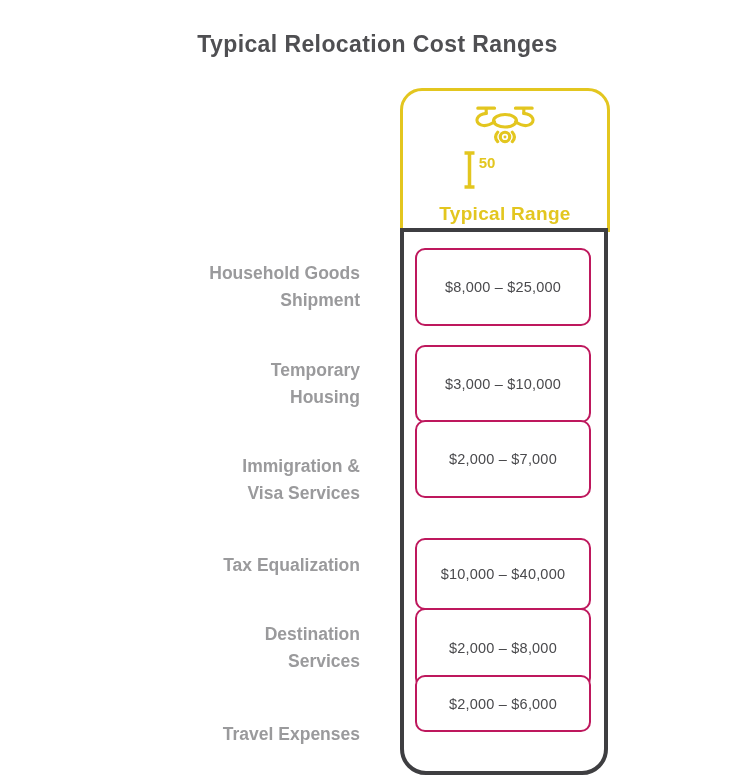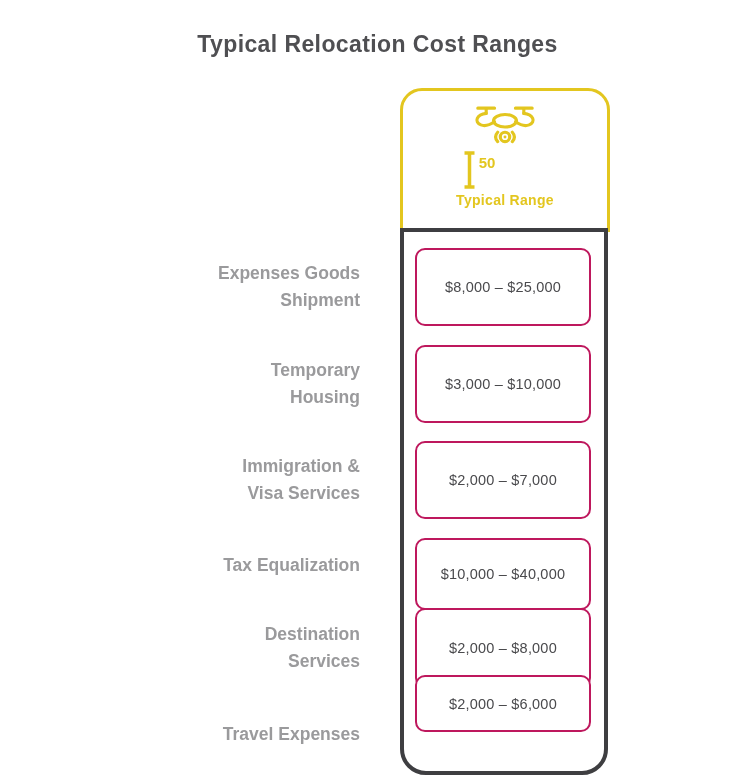--- a/index.html
+++ b/index.html
@@ -45,23 +45,23 @@
   }
   .alt-bar { width: 13px; height: 38px; display: block; }
   .alt-num {
     color: #e3c61f;
     font-size: 15px;
     font-weight: 700;
     margin-left: 3px;
     margin-top: 3px;
   }
   .col-header {
-    margin-top: 3px;
+    margin-top: 14px;
     color: #e3c61f;
-    font-size: 14px;
+    font-size: 19px;
     font-weight: 700;
     letter-spacing: 0.3px;
   }
 
   
   .body-box {
     position: absolute;
     left: 400px; top: 228px;
     width: 208px; height: 547px;
     box-sizing: border-box;
@@ -81,21 +81,21 @@
     align-items: center;
     justify-content: center;
     color: #4a4a4d;
     font-size: 14.5px;
     font-weight: 500;
     letter-spacing: 0.2px;
     background: #ffffff;
   }
   .c1 { top: 248px; height: 78px; }
   .c2 { top: 345px; height: 78px; }
-  .c3 { top: 441px; height: 78px; }
+  .c3 { top: 420px; height: 78px; }
   .c4 { top: 538px; height: 72px; }
   .c5 { top: 608px; height: 80px; }
   .c6 { top: 675px; height: 57px; }
 
   
   .row-label {
     position: absolute;
     left: 0;
     width: 360px;
     display: flex;
@@ -142,21 +142,21 @@
       </svg>
       <span class="alt-num">50</span>
     </div>
     <div class="col-header">Typical Range</div>
   </div>
 
   <div class="body-box"></div>
 
   <div class="row-label l1">
     <div>
-      <span class="ll">Expenses Goods</span>
+      <span class="ll">Household Goods</span>
       <span class="ll">Shipment</span>
     </div>
   </div>
   <div class="row-label l2">
     <div>
       <span class="ll">Temporary</span>
       <span class="ll">Housing</span>
     </div>
   </div>
   <div class="row-label l3">

